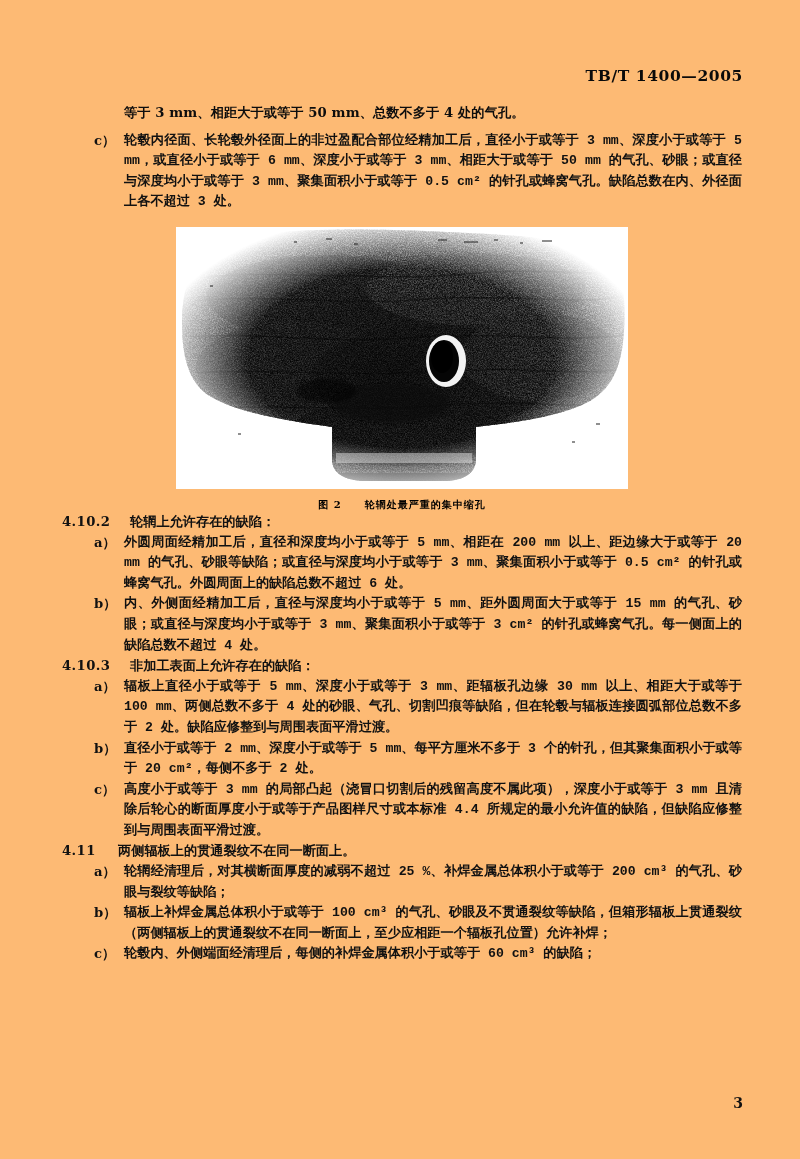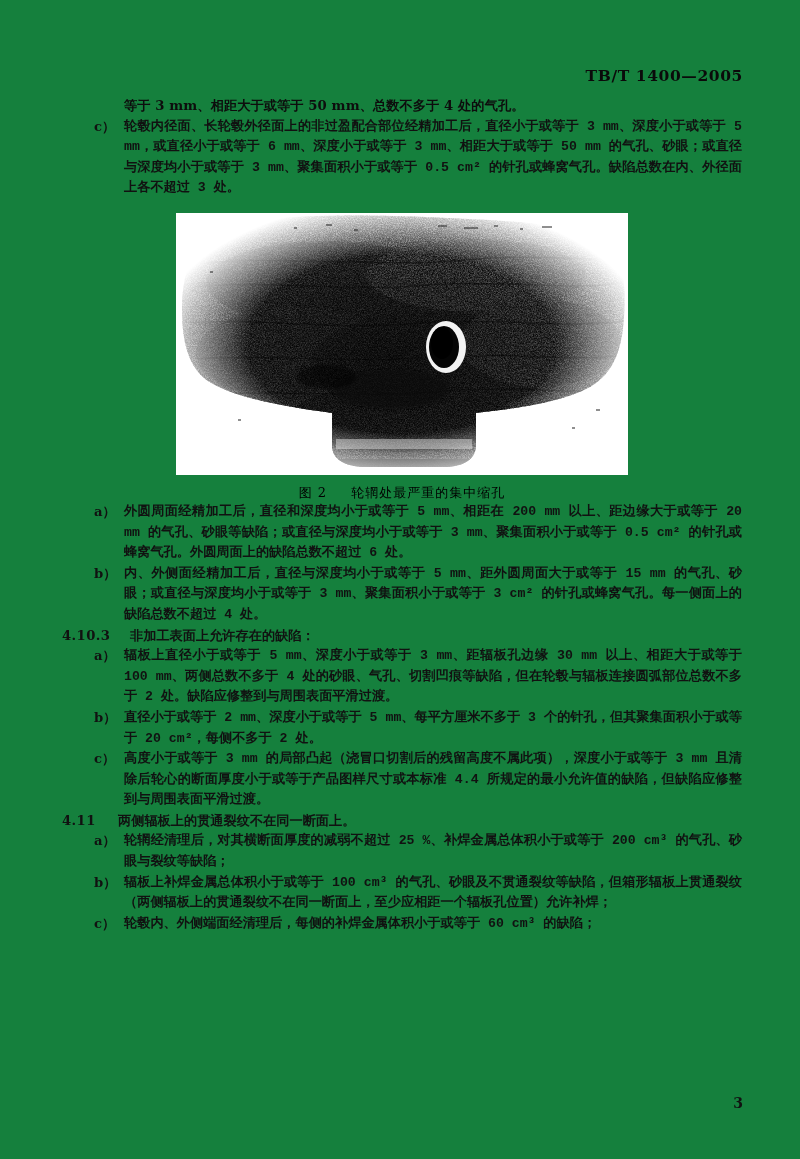--- a/index.html
+++ b/index.html
@@ -15,21 +15,21 @@
     font-family: "DejaVu Serif", "Liberation Serif", serif;
     color: #111;
     overflow: hidden;
   }
 
   .page {
     position: absolute;
     inset: 0;
     width: 800px;
     height: 1159px;
-    background: #15803d;
+    background: #fdba74;
   }
 
   
   .header {
     position: absolute;
     top: 66px;
     right: 57px;
     font-family: "DejaVu Serif", "Liberation Serif", serif;
     font-size: 15.5px;
     font-weight: 700;
@@ -46,21 +46,21 @@
     width: 680px;
   }
 
   
   .para {
     font-size: 13.2px;
     line-height: 20.6px;
     color: #0d0d0d;
     text-align: justify;
     text-justify: inter-ideograph;
-    margin: 0;
+    margin: 7px;
     font-weight: 600;
     letter-spacing: 0.1px;
   }
 
   
   .cont {
     margin-left: 62px;
   }
 
   
@@ -128,22 +128,22 @@
     height: 262px;
     margin: 0 auto;
     background: #fff;
     overflow: hidden;
   }
   .photo svg { display: block; }
 
   .fig-caption {
     margin-top: 9px;
     text-align: center;
-    font-size: 13px;
-    font-weight: 400;
+    font-size: 10px;
+    font-weight: 700;
     letter-spacing: 1px;
     color: #000;
   }
   .fig-caption .cap-gap { display: inline-block; width: 14px; }
 
   
   .page-number {
     position: absolute;
     right: 57px;
     bottom: 48px;
@@ -275,20 +275,24 @@
         </svg>
       </div>
 
       <div class="fig-caption">
         <span>图 2</span>
         <span class="cap-gap"></span>
         <span>轮辋处最严重的集中缩孔</span>
       </div>
     </div>
 
+    <div class="clause">
+      <div class="num w4">4.10.2</div>
+      <div class="text">轮辋上允许存在的缺陷：</div>
+    </div>
     <div class="item">
       <div class="marker">a）</div>
       <div class="body">外圆周面经精加工后，直径和深度均小于或等于 5 mm、相距在 200 mm 以上、距边缘大于或等于 20 mm 的气孔、砂眼等缺陷；或直径与深度均小于或等于 3 mm、聚集面积小于或等于 0.5 cm² 的针孔或蜂窝气孔。外圆周面上的缺陷总数不超过 6 处。</div>
     </div>
     <div class="item">
       <div class="marker">b）</div>
       <div class="body">内、外侧面经精加工后，直径与深度均小于或等于 5 mm、距外圆周面大于或等于 15 mm 的气孔、砂眼；或直径与深度均小于或等于 3 mm、聚集面积小于或等于 3 cm² 的针孔或蜂窝气孔。每一侧面上的缺陷总数不超过 4 处。</div>
     </div>
 
     <div class="clause">

